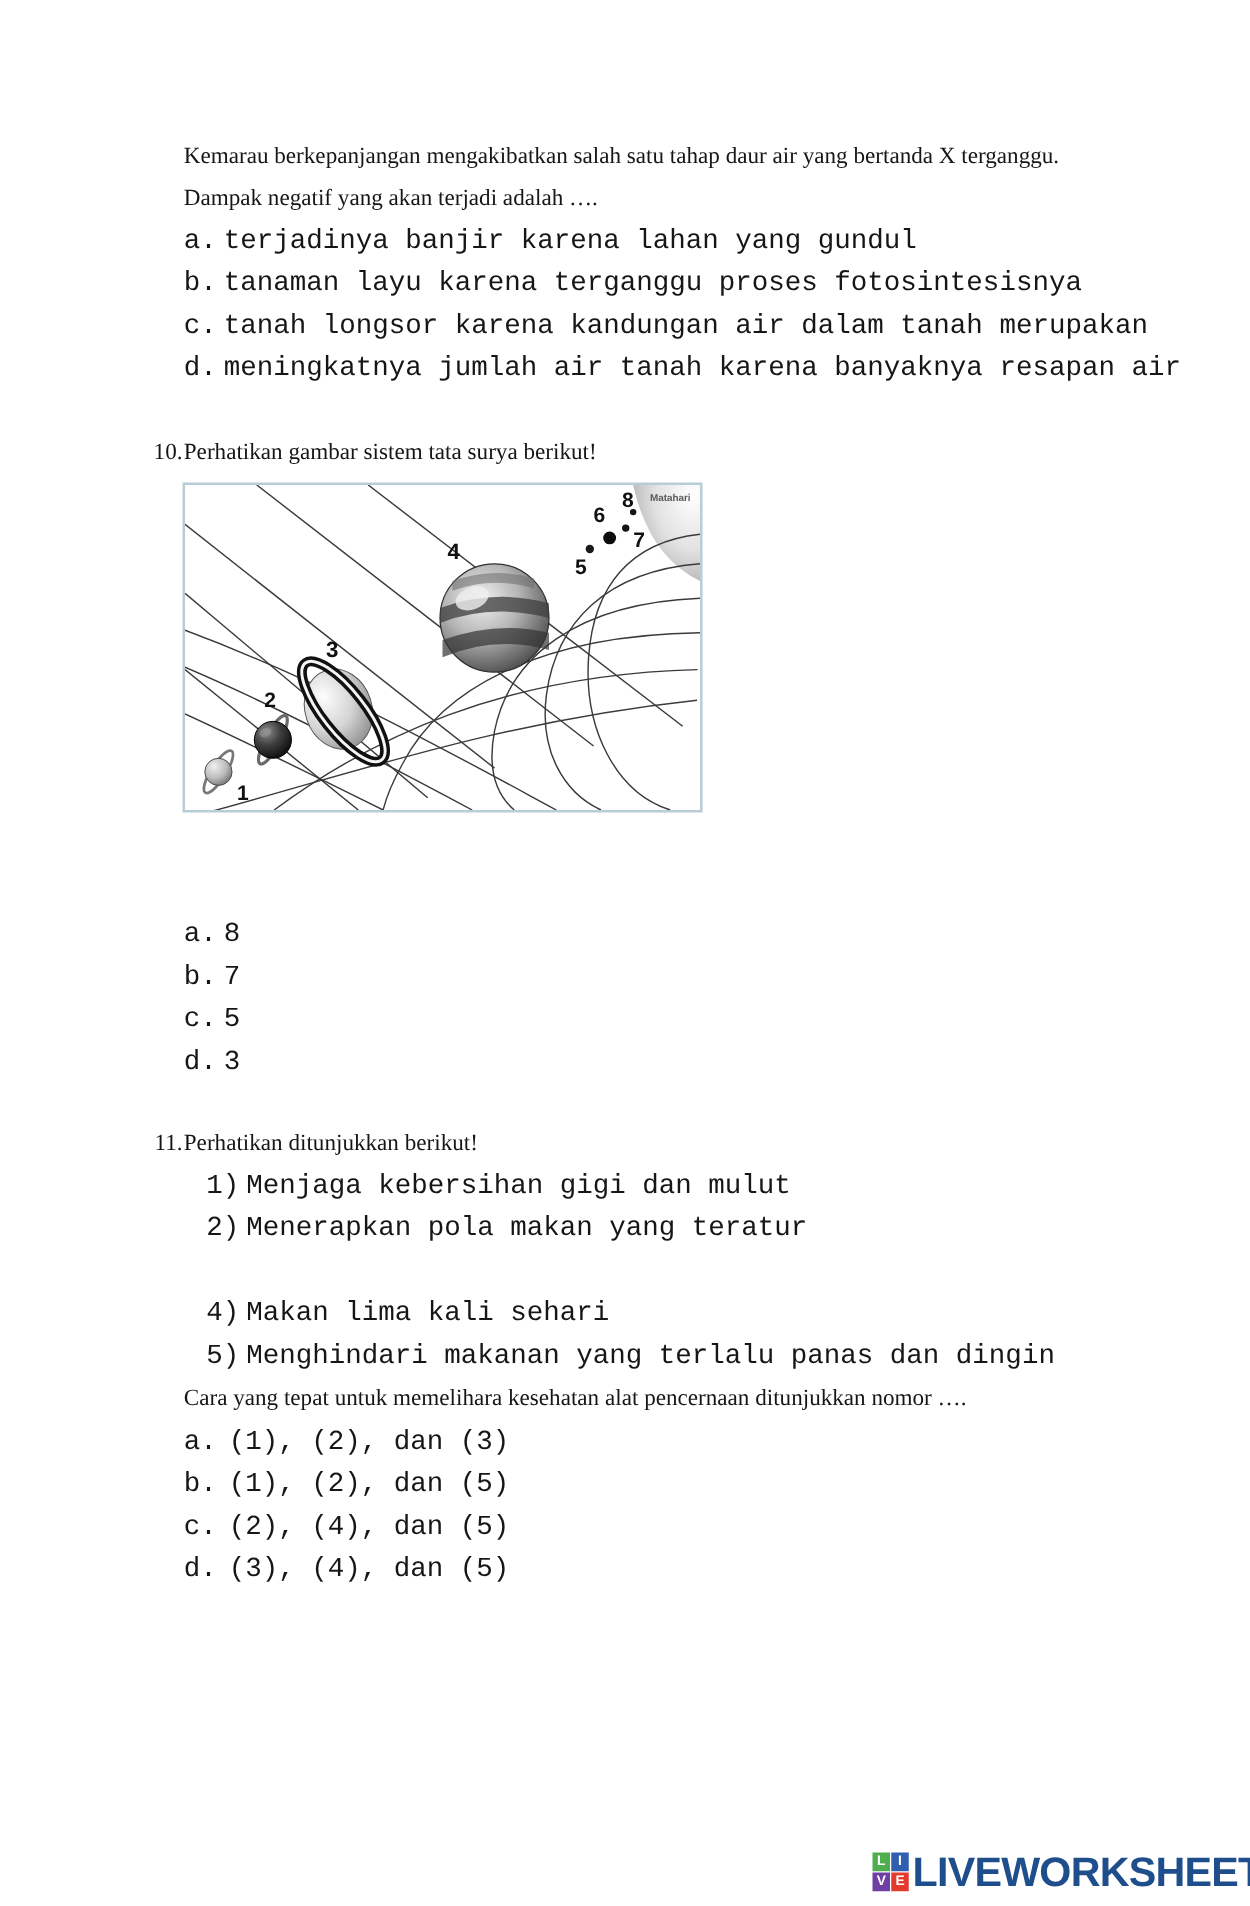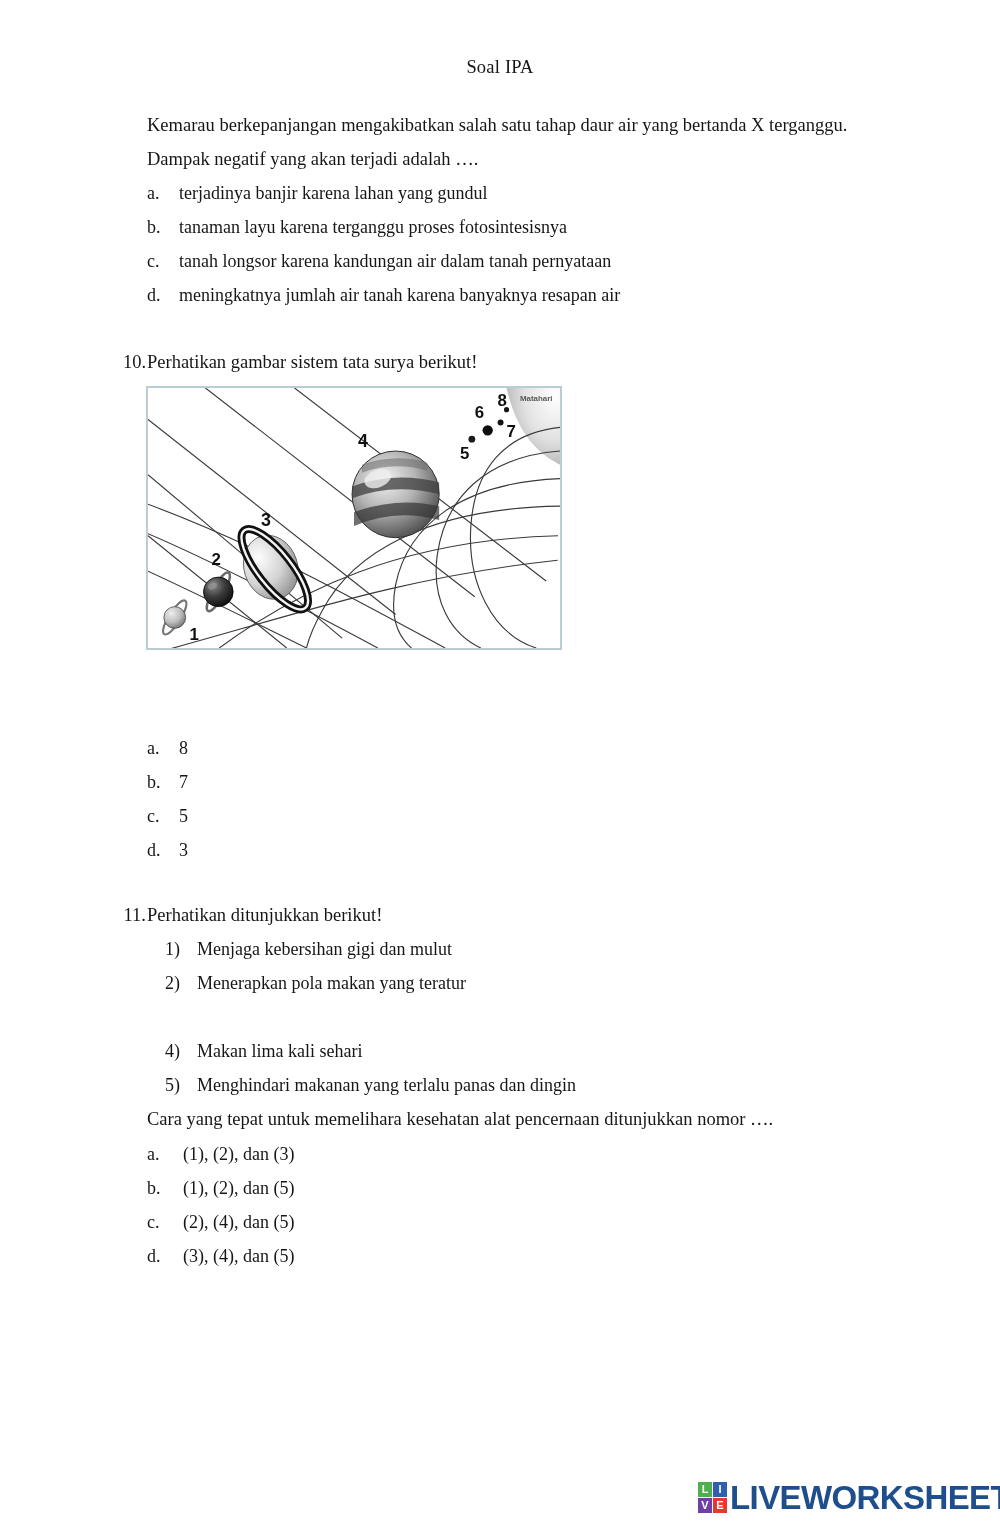--- a/index.html
+++ b/index.html
@@ -45,23 +45,24 @@
   .q-num {
     position: absolute;
     font-size: 18.5px;
     line-height: 34px;
     text-align: right;
     width: 36px;
   }
 
   .opt-row {
     position: absolute;
-    font-size: 18px;
+    font-size: 22px;
     line-height: 34px;
     white-space: nowrap;
+    font-family: Liberation Mono, monospace;
   }
   .opt-label {
     display: inline-block;
     width: 32px;
   }
   .opt-label.wide {
     width: 36px;
   }
 
   
@@ -118,33 +119,32 @@
     letter-spacing: -0.6px;
     color: #1f4e8c;
     line-height: 1;
   }
 </style>
 </head>
 <body>
 
 <div class="page">
 
-  <div class="doc-title">Soal IPA</div>
 
   <div class="para" style="left:147px; top:108px;">Kemarau berkepanjangan mengakibatkan salah satu tahap daur air yang bertanda X terganggu.</div>
   <div class="para" style="left:147px; top:142px;">Dampak negatif yang akan terjadi adalah ….</div>
 
   <div class="opt-row" style="left:147px; top:176px;">
     <span class="opt-label">a.</span><span>terjadinya banjir karena lahan yang gundul</span>
   </div>
   <div class="opt-row" style="left:147px; top:210px;">
     <span class="opt-label">b.</span><span>tanaman layu karena terganggu proses fotosintesisnya</span>
   </div>
   <div class="opt-row" style="left:147px; top:244px;">
-    <span class="opt-label">c.</span><span>tanah longsor karena kandungan air dalam tanah pernyataan</span>
+    <span class="opt-label">c.</span><span>tanah longsor karena kandungan air dalam tanah merupakan</span>
   </div>
   <div class="opt-row" style="left:147px; top:278px;">
     <span class="opt-label">d.</span><span>meningkatnya jumlah air tanah karena banyaknya resapan air</span>
   </div>
 
   <div class="q-num" style="left:110px; top:345px;">10.</div>
   <div class="para" style="left:147px; top:345px;">Perhatikan gambar sistem tata surya berikut!</div>
 
   <div class="figure-box">
     <svg viewBox="0 0 416 264" preserveAspectRatio="none">

